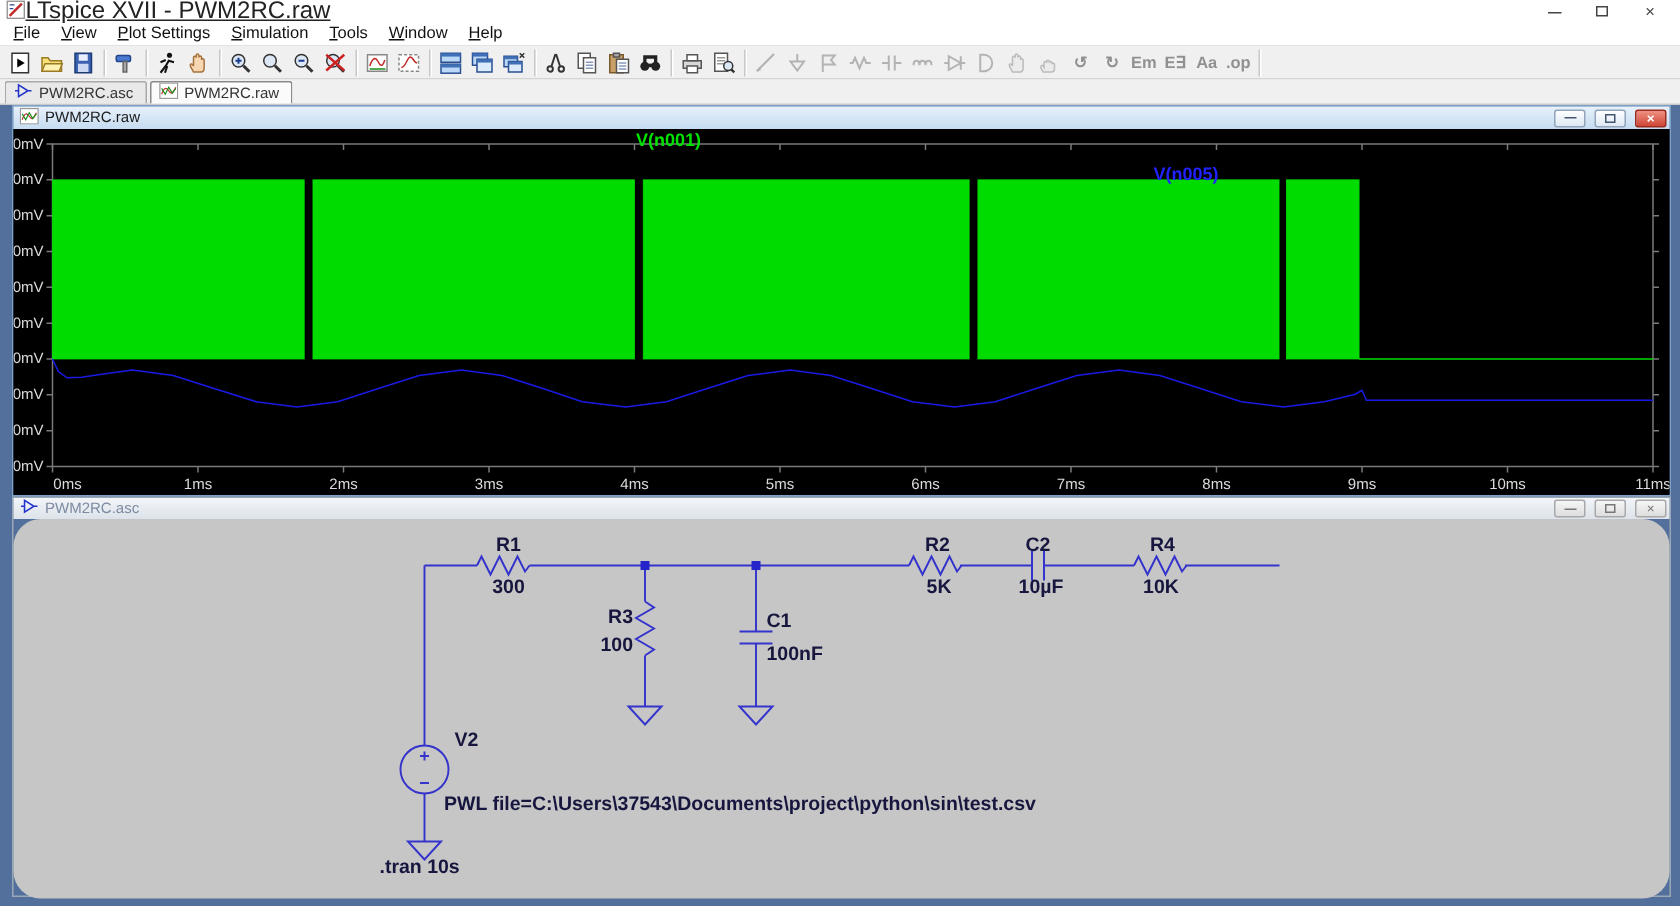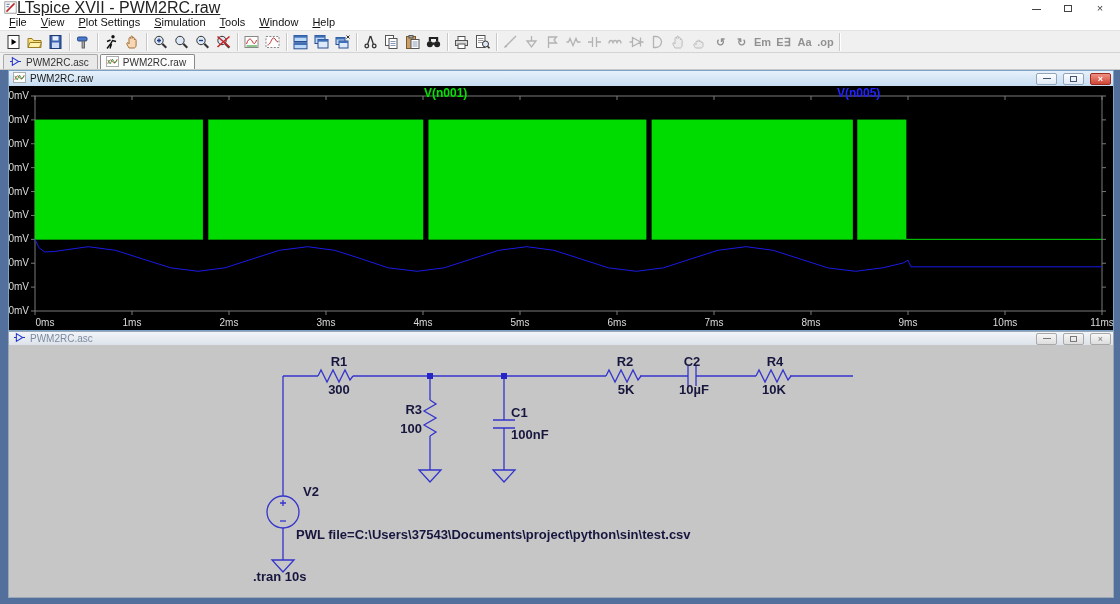--- a/index.html
+++ b/index.html
@@ -43,21 +43,21 @@
   .cbtn.close-red { background:linear-gradient(#ef9183,#cf4636); border-color:#9c2c1e; color:#fff; font-weight:bold; }
   .cbtn.gray { background:linear-gradient(#f6f6f6,#dedede); border-color:#a8a8a8; color:#777; }
   .cbtn .restore-box { display:inline-block; width:7px; height:6px; border:1px solid currentColor; }
   .cbtn .min-dash { display:inline-block; width:8px; height:1px; background:currentColor; }
 
   .plot-wrap { position:relative; flex:1; background:#000; }
   .plot-wrap svg { position:absolute; left:0; top:0; }
   .legend-label { position:absolute; top:0; font-size:12px; font-weight:bold; }
   .tick { font:10px "Liberation Sans", sans-serif; fill:#dcdcdc; }
 
-  .sch-wrap { position:relative; flex:1; background:#c6c6c6; }
+  .sch-wrap { position:relative; flex:1; background:#c6c6c6;border-radius:18px; }
   .sch-t { font:bold 13px "Liberation Sans", sans-serif; fill:#16163e; }
 </style>
 </head>
 <body>
 
 <div class="titlebar">
   <span>
     <svg width="13" height="13" viewBox="0 0 16 16">
         <rect x="1" y="1" width="14" height="14" fill="#fff" stroke="#888"></rect>
         <path d="M3 13L13 3" stroke="#c22828" stroke-width="2" fill="none"></path>
@@ -416,21 +416,21 @@
           <text class="tick" x="20" y="228" text-anchor="end">-60mV</text>
           <rect x="26" y="33.888888888888886" width="167.81" height="119.44444444444446" fill="#00dc00" stroke="#00dc00" stroke-width="0.5"></rect>
           <rect x="199.63" y="33.888888888888886" width="214.37" height="119.44444444444446" fill="#00dc00" stroke="#00dc00" stroke-width="0.5"></rect>
           <rect x="419.81999999999994" y="33.888888888888886" width="217.27999999999997" height="119.44444444444446" fill="#00dc00" stroke="#00dc00" stroke-width="0.5"></rect>
           <rect x="642.92" y="33.888888888888886" width="200.78999999999996" height="119.44444444444446" fill="#00dc00" stroke="#00dc00" stroke-width="0.5"></rect>
           <rect x="848.56" y="33.888888888888886" width="48.5" height="119.44444444444446" fill="#00dc00" stroke="#00dc00" stroke-width="0.5"></rect>
           <line x1="897.06" y1="153.33333333333334" x2="1093" y2="153.33333333333334" stroke="#00dc00" stroke-width="1"></line>
           <polyline points="26.0,153.3 29.9,161.7 35.7,165.9 45.4,165.5 59.9,163.4 79.3,160.7 106.5,164.3 133.7,173.0 161.8,181.8 189.0,185.3 216.1,181.8 243.3,173.0 270.4,164.3 298.6,160.7 325.7,164.3 352.9,173.0 379.1,181.8 408.2,185.3 435.3,181.8 462.5,173.0 489.7,164.3 517.8,160.7 544.9,164.3 572.1,173.0 599.3,181.8 627.4,185.3 654.6,181.8 681.7,173.0 708.9,164.3 737.0,160.7 764.2,164.3 791.3,173.0 818.5,181.8 846.6,185.3 873.8,181.8 894.1,177.0 899.0,174.2 901.9,180.8 1093.0,180.8" fill="none" stroke="#1a1ae6" stroke-width="1"></polyline>
         </svg>
       <span class="legend-label" style="left:415px; color:#00e400;">V(n001)</span>
-      <span class="legend-label" style="left:828px; color:#2222ff;">V(n005)</span>
+      <span class="legend-label" style="left:760px; color:#2222ff;margin-top:23px;">V(n005)</span>
     </div>
   </div>
 
   <div class="child inactive-win" style="top:261px; height:267px;">
     <div class="ctitle gray">
       <span>
         <svg width="13" height="11" viewBox="0 0 16 14">
             <path d="M1 7h3m8 0h3M4 2v10l8-5z" fill="none" stroke="#2233cc" stroke-width="1.3"></path>
           </svg>
       </span>

